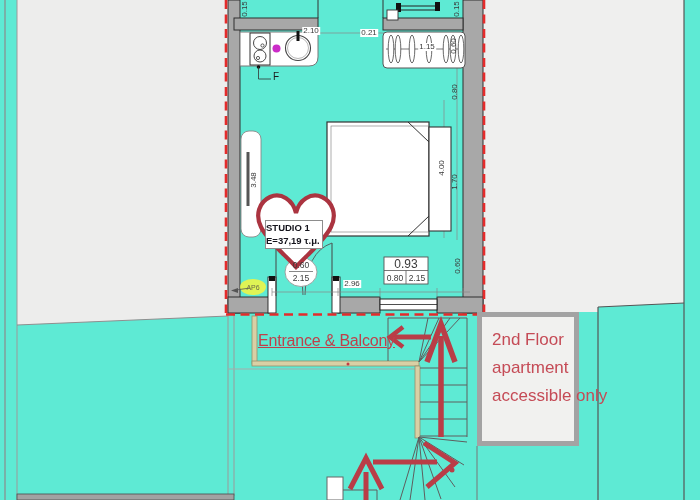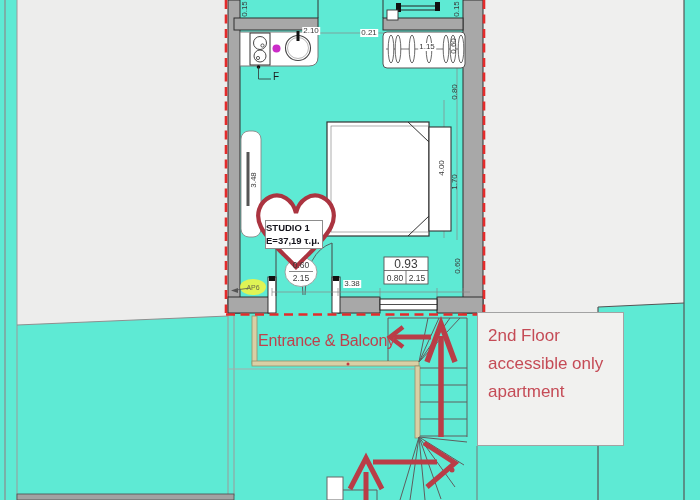--- a/index.html
+++ b/index.html
@@ -10,23 +10,23 @@
        transform:translate(-50%,-50%);line-height:1;}
   .lbl.bg{background:#fff;padding:0 1px;}
   .lbl.rot{transform:translate(-50%,-50%) rotate(-90deg);}
   .lbl.small{font-size:7px;color:#6b6b4a;}
   .lbl.flabel{font-size:10px;color:#1c1c1c;}
   .heart-label{position:absolute;left:265px;top:220px;width:56px;
        border:1px solid #8d8d8d;background:#fff;text-align:left;
        font-weight:bold;font-size:9.5px;line-height:12.5px;color:#14141c;
        padding:1px 0;}
   .entrance{position:absolute;left:258px;top:332px;font-size:16px;
-       color:#bf404b;white-space:nowrap;letter-spacing:-0.2px;}
-  .note-box{position:absolute;left:477px;top:312px;width:147px;height:134px;
-       box-sizing:border-box;background:#f1f1ef;border:1px solid #a3a3a3;
+       color:#bf404b;white-space:nowrap;letter-spacing:-0.2px;text-decoration:underline;}
+  .note-box{position:absolute;left:477px;top:312px;width:102px;height:134px;
+       box-sizing:border-box;background:#f1f1ef;border:5px solid #a3a3a3;
        padding:9px 16px 0 10px;}
   .note-box .line{font-size:17px;line-height:28px;color:#c54b56;white-space:nowrap;}
 </style>
 </head>
 <body>
 
 <div class="canvas">
 
 <svg width="700" height="500" viewBox="0 0 700 500">
 
@@ -216,36 +216,36 @@
 <span class="lbl rot" style="left:457px;top:9px">0.15</span>
 <span class="lbl bg" style="left:311px;top:31px">2.10</span>
 <span class="lbl bg" style="left:369px;top:33px">0.21</span>
 <span class="lbl bg" style="left:427px;top:47px">1.15</span>
 <span class="lbl rot" style="left:454px;top:46px">0.60</span>
 <span class="lbl rot" style="left:455px;top:92px">0.80</span>
 <span class="lbl rot" style="left:442px;top:168px">4.00</span>
 <span class="lbl rot" style="left:455px;top:182px">1.70</span>
 <span class="lbl rot" style="left:254px;top:180px">3.48</span>
 <span class="lbl rot" style="left:458px;top:266px">0.60</span>
-<span class="lbl bg" style="left:352px;top:284px">3.38</span>
+<span class="lbl bg" style="left:352px;top:284px">2.96</span>
 <span class="lbl flabel" style="left:276px;top:77px">F</span>
 <span class="lbl small" style="left:253px;top:287px">ΑΡ6</span>
 
 <span class="lbl" style="left:301px;top:265px;font-size:8.5px">0.60</span>
 <span class="lbl" style="left:301px;top:278px;font-size:8.5px">2.15</span>
 <span class="lbl" style="left:406px;top:264px;font-size:12px">0.93</span>
 <span class="lbl" style="left:395px;top:277.5px;font-size:8.5px">0.80</span>
 <span class="lbl" style="left:417px;top:277.5px;font-size:8.5px">2.15</span>
 
 <div class="heart-label">
   <div>STUDIO 1</div>
   <div>E=37,19 τ.μ.</div>
 </div>
 
 <div class="entrance">Entrance &amp; Balcony</div>
 
 <div class="note-box">
   <div class="line">2nd Floor</div>
+  <div class="line">apartment</div>
   <div class="line">accessible only</div>
-  <div class="line">apartment</div>
 </div>
 
 </div>
 
 </body></html>

